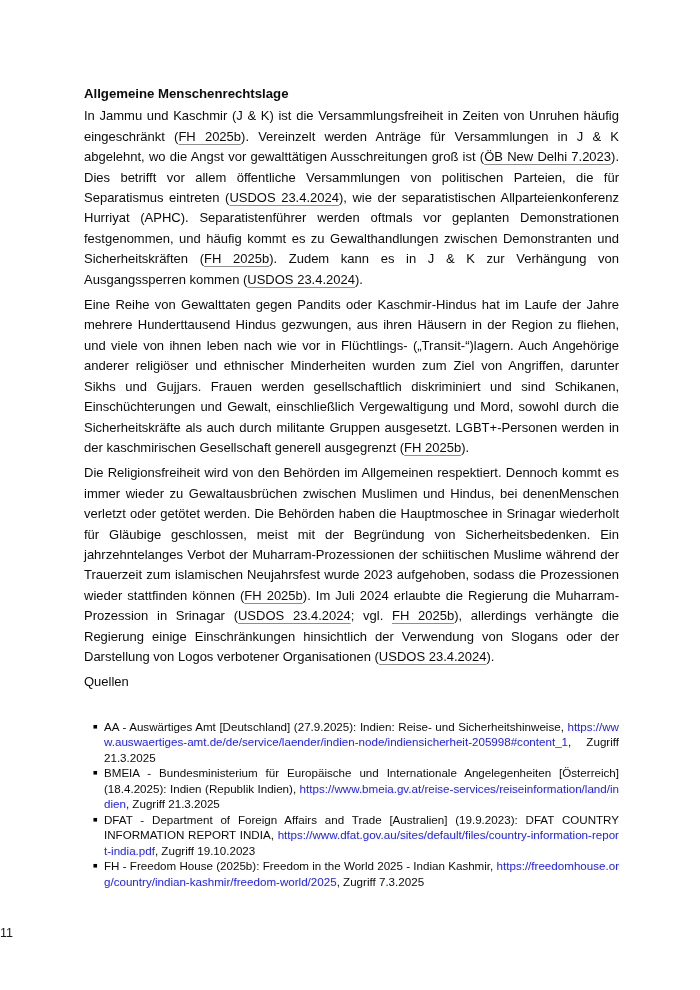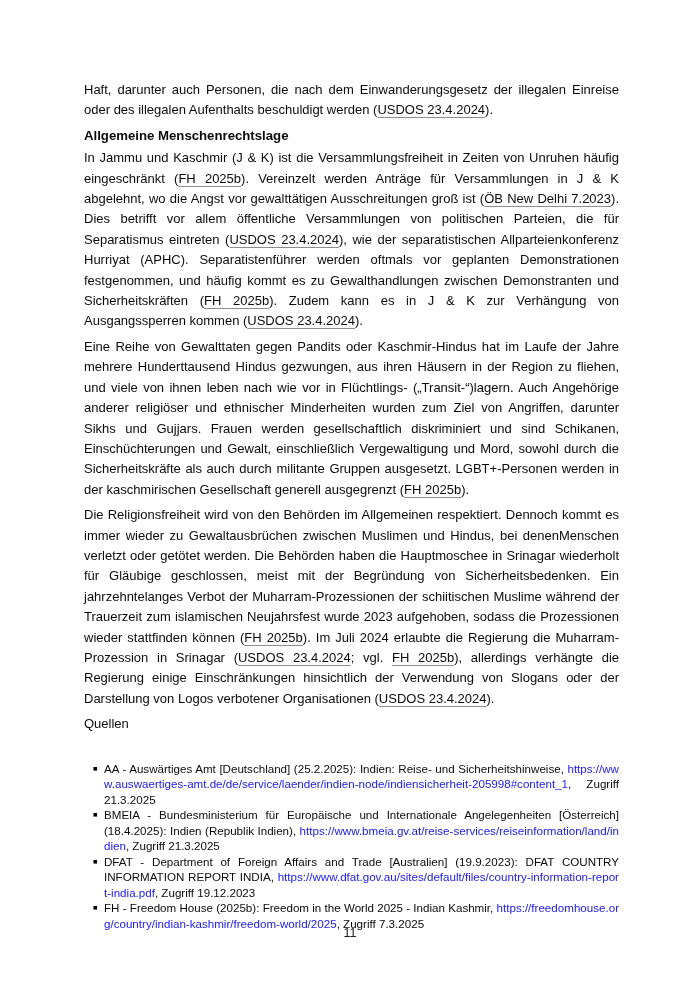--- a/index.html
+++ b/index.html
@@ -57,51 +57,49 @@
   }
   .link {
     color: #2020ee;
     word-break: break-all;
   }
   .pageno {
     position: absolute;
     left: 0;
     top: 926px;
     width: 700px;
-    text-align: center;
     font-size: 12.5px;
     color: #1a1a1a;
   }
 </style>
 </head>
 <body>
 
 <div class="page">
 
-  <p class="body"><span>Haft, darunter auch Personen, die nach dem Einwanderungsgesetz der illegalen Einreise oder des illegalen Aufenthalts beschuldigt werden (</span><span class="cite">USDOS 23.4.2024</span><span>).</span></p>
 
   <h3 class="heading">Allgemeine Menschenrechtslage</h3>
 
   <p class="body"><span>In Jammu und Kaschmir (J &amp; K) ist die Versammlungsfreiheit in Zeiten von Unruhen häufig eingeschränkt (</span><span class="cite">FH 2025b</span><span>). Vereinzelt werden Anträge für Versammlungen in J &amp; K abgelehnt, wo die Angst vor gewalttätigen Ausschreitungen groß ist (</span><span class="cite">ÖB New Delhi 7.2023</span><span>). Dies betrifft vor allem öffentliche Versammlungen von politischen Parteien, die für Separatismus eintreten (</span><span class="cite">USDOS 23.4.2024</span><span>), wie der separatistischen Allparteienkonferenz Hurriyat (APHC). Separatistenführer werden oftmals vor geplanten Demonstrationen festgenommen, und häufig kommt es zu Gewalthandlungen zwischen Demonstranten und Sicherheitskräften (</span><span class="cite">FH 2025b</span><span>). Zudem kann es in J &amp; K zur Verhängung von Ausgangssperren kommen (</span><span class="cite">USDOS 23.4.2024</span><span>).</span></p>
 
   <p class="body"><span>Eine Reihe von Gewalttaten gegen Pandits oder Kaschmir-Hindus hat im Laufe der Jahre mehrere Hunderttausend Hindus gezwungen, aus ihren Häusern in der Region zu fliehen, und viele von ihnen leben nach wie vor in Flüchtlings- („Transit-“)lagern. Auch Angehörige anderer religiöser und ethnischer Minderheiten wurden zum Ziel von Angriffen, darunter Sikhs und Gujjars. Frauen werden gesellschaftlich diskriminiert und sind Schikanen, Einschüchterungen und Gewalt, einschließlich Vergewaltigung und Mord, sowohl durch die Sicherheitskräfte als auch durch militante Gruppen ausgesetzt. LGBT+-Personen werden in der kaschmirischen Gesellschaft generell ausgegrenzt (</span><span class="cite">FH 2025b</span><span>).</span></p>
 
   <p class="body"><span>Die Religionsfreiheit wird von den Behörden im Allgemeinen respektiert. Dennoch kommt es immer wieder zu Gewaltausbrüchen zwischen Muslimen und Hindus, bei denenMenschen verletzt oder getötet werden. Die Behörden haben die Hauptmoschee in Srinagar wiederholt für Gläubige geschlossen, meist mit der Begründung von Sicherheitsbedenken. Ein jahrzehntelanges Verbot der Muharram-Prozessionen der schiitischen Muslime während der Trauerzeit zum islamischen Neujahrsfest wurde 2023 aufgehoben, sodass die Prozessionen wieder stattfinden können (</span><span class="cite">FH 2025b</span><span>). Im Juli 2024 erlaubte die Regierung die Muharram-Prozession in Srinagar (</span><span class="cite">USDOS 23.4.2024</span><span>; vgl. </span><span class="cite">FH 2025b</span><span>), allerdings verhängte die Regierung einige Einschränkungen hinsichtlich der Verwendung von Slogans oder der Darstellung von Logos verbotener Organisationen (</span><span class="cite">USDOS 23.4.2024</span><span>).</span></p>
 
   <p class="body quellen">Quellen</p>
 
   <ul class="sources">
     <li>
-      <span class="bullet">■</span><span class="src-text"><span>AA - Auswärtiges Amt [Deutschland] (25.2.2025): Indien: Reise- und Sicherheitshinweise, </span><span class="link">https://www.auswaertiges-amt.de/de/service/laender/indien-node/indiensicherheit-205998#content_1</span><span>, Zugriff 21.3.2025</span></span>
+      <span class="bullet">■</span><span class="src-text"><span>AA - Auswärtiges Amt [Deutschland] (27.9.2025): Indien: Reise- und Sicherheitshinweise, </span><span class="link">https://www.auswaertiges-amt.de/de/service/laender/indien-node/indiensicherheit-205998#content_1</span><span>, Zugriff 21.3.2025</span></span>
     </li>
     <li>
       <span class="bullet">■</span><span class="src-text"><span>BMEIA - Bundesministerium für Europäische und Internationale Angelegenheiten [Österreich] (18.4.2025): Indien (Republik Indien), </span><span class="link">https://www.bmeia.gv.at/reise-services/reiseinformation/land/indien</span><span>, Zugriff 21.3.2025</span></span>
     </li>
     <li>
-      <span class="bullet">■</span><span class="src-text"><span>DFAT - Department of Foreign Affairs and Trade [Australien] (19.9.2023): DFAT COUNTRY INFORMATION REPORT INDIA, </span><span class="link">https://www.dfat.gov.au/sites/default/files/country-information-report-india.pdf</span><span>, Zugriff 19.12.2023</span></span>
+      <span class="bullet">■</span><span class="src-text"><span>DFAT - Department of Foreign Affairs and Trade [Australien] (19.9.2023): DFAT COUNTRY INFORMATION REPORT INDIA, </span><span class="link">https://www.dfat.gov.au/sites/default/files/country-information-report-india.pdf</span><span>, Zugriff 19.10.2023</span></span>
     </li>
     <li>
       <span class="bullet">■</span><span class="src-text"><span>FH - Freedom House (2025b): Freedom in the World 2025 - Indian Kashmir, </span><span class="link">https://freedomhouse.org/country/indian-kashmir/freedom-world/2025</span><span>, Zugriff 7.3.2025</span></span>
     </li>
   </ul>
 
   <div class="pageno">11</div>
 
 </div>
 

